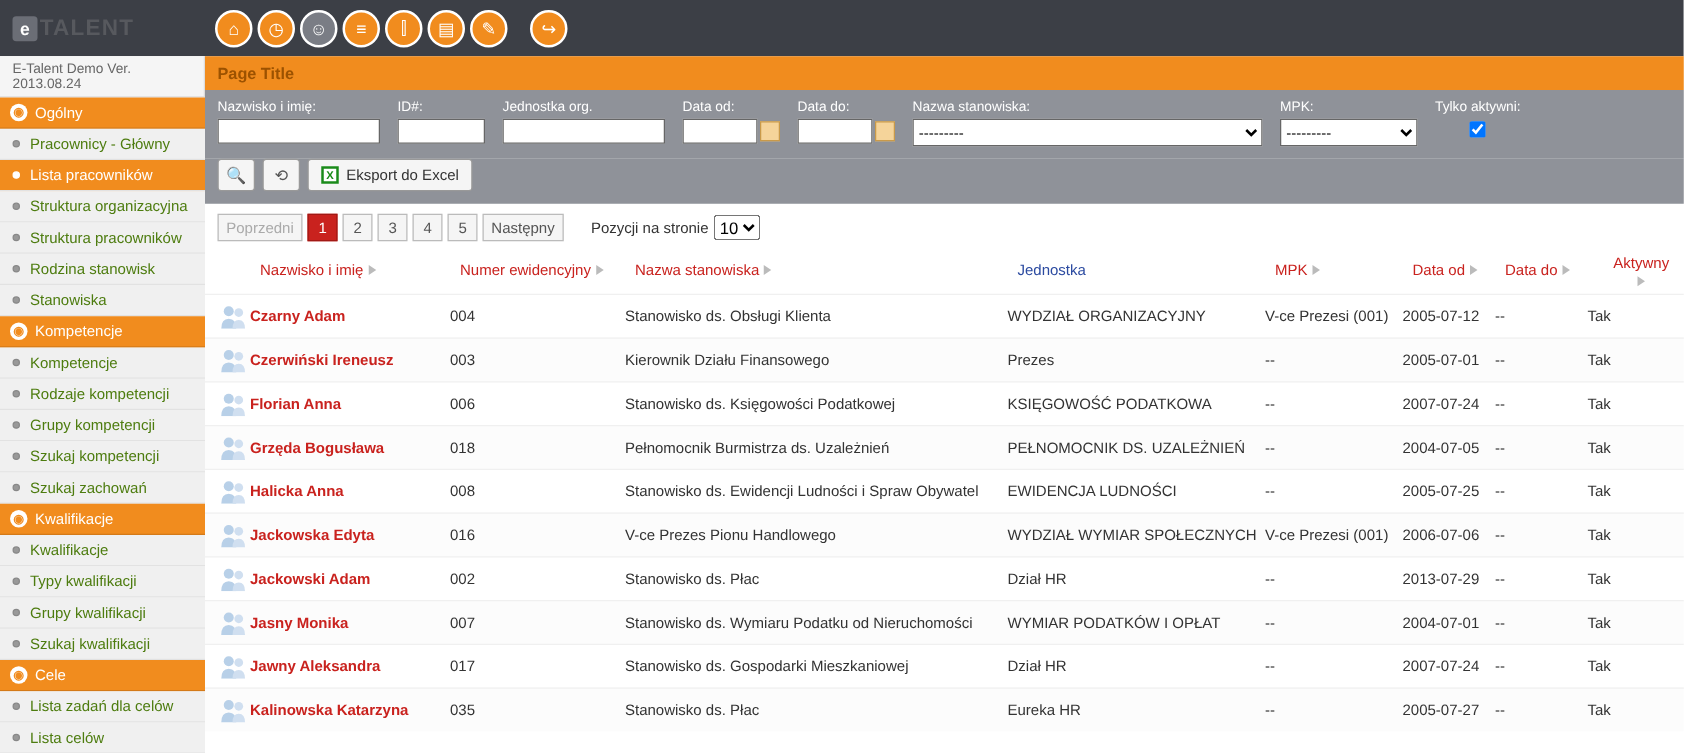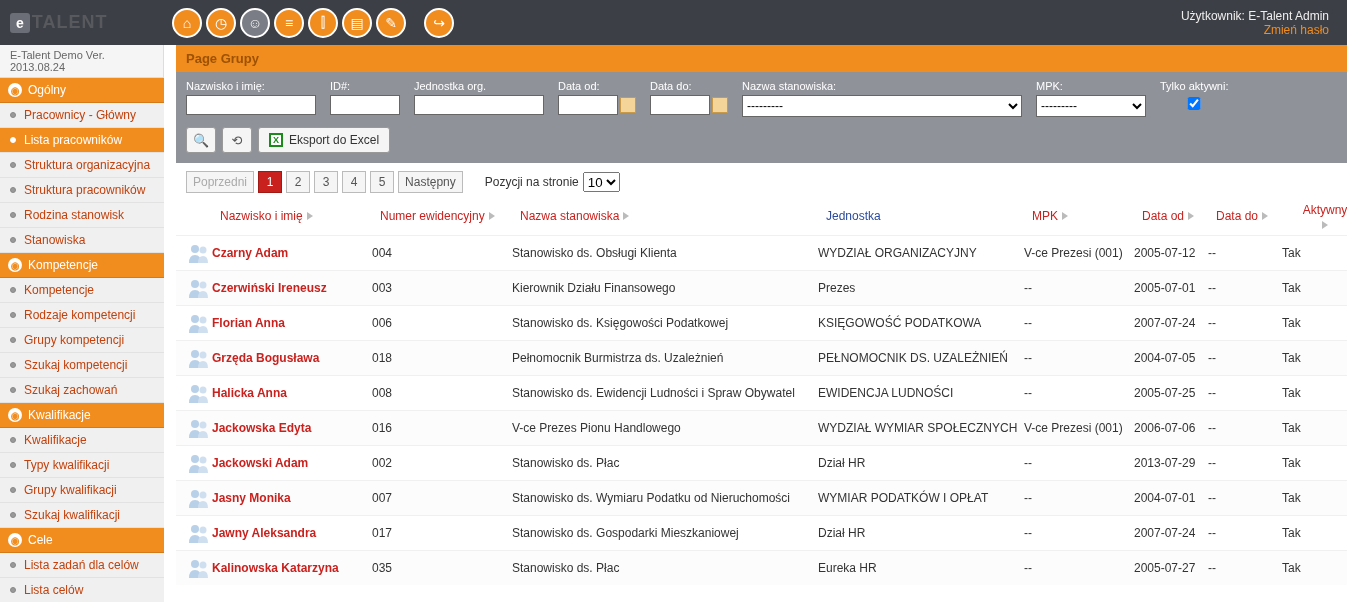--- a/index.html
+++ b/index.html
@@ -14,28 +14,28 @@
   .nav-icon { width: 30px; height: 30px; border-radius: 50%; background: #f18c1e; border: 2px solid #fff; display: flex; align-items: center; justify-content: center; color: #fff; font-size: 14px; cursor: pointer; }
   .nav-icon.active { background: #7a7d85; }
   .nav-icon.gap { margin-left: 14px; }
   .header-right { margin-left: auto; text-align: right; color: #eee; font-size: 12px; padding-right: 8px; }
   .header-right .change-pw { color: #f18c1e; cursor: pointer; }
   
   
   .demo-bar { background: #f5f5f5; border-bottom: 1px solid #ddd; padding: 4px 10px; font-size: 11px; color: #666; width: 164px; border-right: 1px solid #ddd;}
   
   
-  .layout { display: flex; gap: 12px; }
+  .layout { display: flex; }
   .sidebar { width: 164px; flex-shrink: 0; background: #f9f9f9; }
   .content { flex: 1; }
   
   
   .nav-header { background: #f18c1e; color: #fff; padding: 5px 8px; font-size: 12px; display: flex; align-items: center; gap: 6px; border-bottom: 1px solid #d47a18; cursor: pointer;}
   .nav-header-icon { width: 14px; height: 14px; border-radius: 50%; background: #fff; color: #f18c1e; display: inline-flex; align-items: center; justify-content: center; font-size: 10px; font-weight: bold;}
-  .nav-item { padding: 5px 8px 5px 10px; font-size: 12px; color: #c2410c; display: flex; align-items: center; gap: 8px; cursor: pointer; background: #f0f0f0; border-bottom: 1px solid #e2e2e2;}
+  .nav-item { padding: 5px 8px 5px 10px; font-size: 12px; color: #4d7c0f; display: flex; align-items: center; gap: 8px; cursor: pointer; background: #f0f0f0; border-bottom: 1px solid #e2e2e2;}
   .nav-item.active { background: #f18c1e; color: #fff; }
   .nav-item.active .bullet { background: #fff; border-color: #fff;}
   .bullet { width: 6px; height: 6px; border-radius: 50%; background: #999; flex-shrink: 0; border:1px solid #888;}
   
   
   .page-title-bar { background: #f18c1e; color: #d46a00; font-weight: bold; padding: 6px 10px; font-size: 13px; }
   .page-title-bar span { color: #9c5200; }
   
   
   .filter-panel { background: #8f9299; padding: 8px 10px 10px; display: flex; gap: 14px; color: #fff; font-size: 11px; flex-wrap: wrap;}
@@ -95,27 +95,20 @@
   <div class="nav-icons">
     <div class="nav-icon">⌂</div>
     <div class="nav-icon">◷</div>
     <div class="nav-icon active">☺</div>
     <div class="nav-icon">≡</div>
     <div class="nav-icon">⫿</div>
     <div class="nav-icon">▤</div>
     <div class="nav-icon">✎</div>
     <div class="nav-icon gap">↪</div>
   </div>
-  <div class="header-right">
-    <div>
-      <span>Użytkownik:</span>
-      <span>E-Talent Admin</span>
-    </div>
-    <div class="change-pw">Zmień hasło</div>
-  </div>
 </div>
 
 <div class="layout">
 
   <div class="sidebar">
     <div class="demo-bar">E-Talent Demo Ver. 2013.08.24</div>
     <div id="sidebar-sections">
         <div class="nav-header">
           <span class="nav-header-icon">◉</span>
           <span>Ogólny</span>
@@ -198,21 +191,21 @@
         </div>
         <div class="nav-item">
           <span class="bullet"></span>
           <span>Lista celów</span>
         </div>
       </div>
   </div>
 
   <div class="content">
     <div class="page-title-bar">
-      <span>Page Grupy</span>
+      <span>Page Title</span>
     </div>
 
     <div class="filter-panel">
       <div class="filter-col">
         <label>Nazwisko i imię:</label>
         <input type="text" style="width: 130px;">
       </div>
       <div class="filter-col">
         <label>ID#:</label>
         <input type="text" style="width: 70px;">

